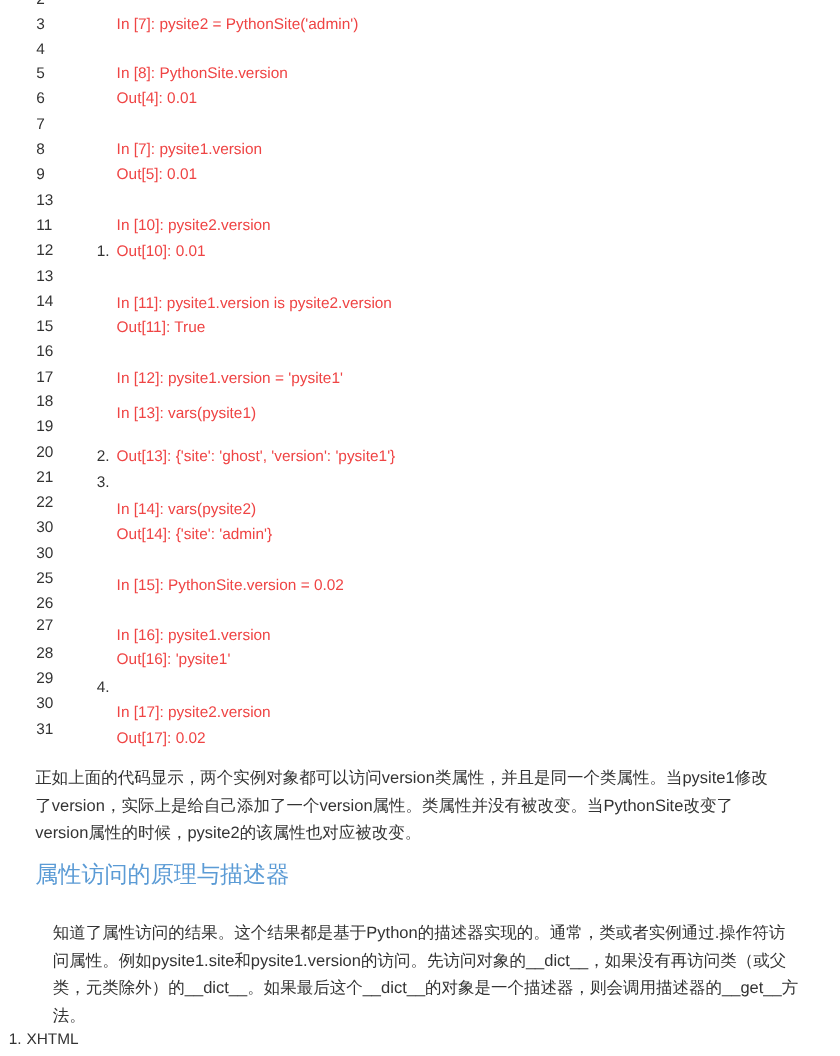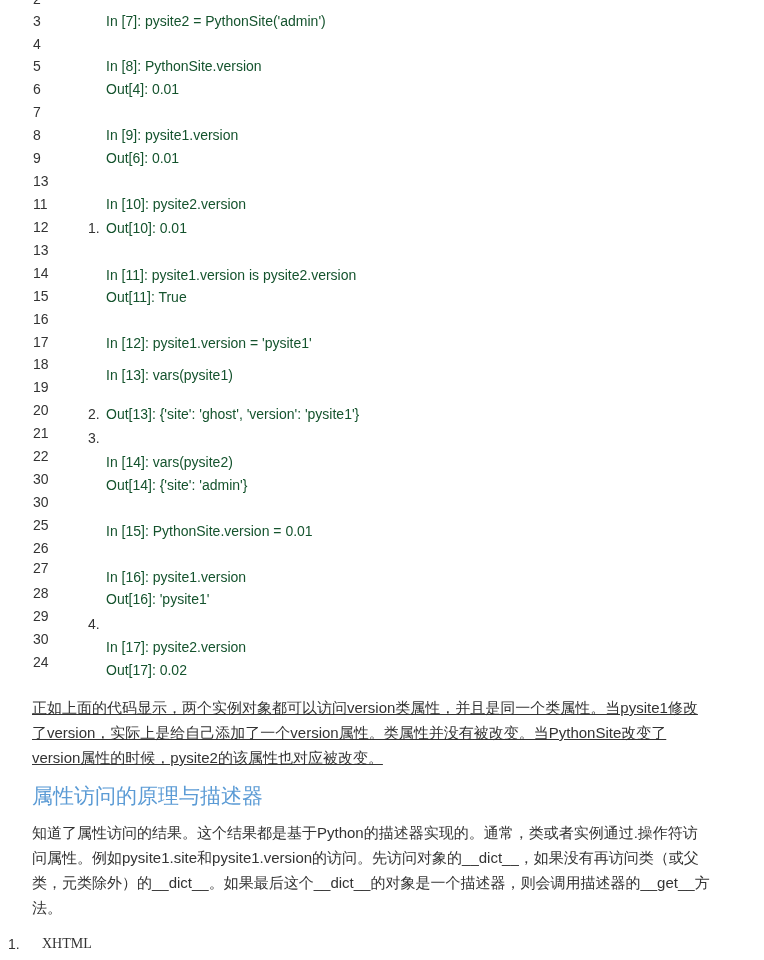--- a/index.html
+++ b/index.html
@@ -7,39 +7,39 @@
       width: 764px; height: 960px; position: relative; overflow: hidden;
       font-family: "Liberation Sans", "DejaVu Sans", sans-serif;
       color: #333333;
     }
     .gutter { position: absolute; left: 0; top: 0; width: 80px; }
     .ln {
       position: absolute; left: 33px; font-size: 14px; color: #333;
       line-height: 16px;
     }
     .code-line {
-      position: absolute; left: 106px; font-size: 14px; color: #14532d;
+      position: absolute; left: 106px; font-size: 14px; color: #ef4444;
       line-height: 16px; white-space: pre;
     }
     .marker {
       position: absolute; left: 88px; font-size: 14px; color: #333; line-height: 16px;
     }
     .para {
       position: absolute; left: 32px; width: 680px;
       font-size: 15px; line-height: 25px; color: #333;
     }
     .heading {
       position: absolute; left: 32px; top: 781px;
       font-size: 21px; line-height: 30px; color: #5b9bd5; font-weight: normal; margin: 0;
     }
     .bottom-list {
       position: absolute; left: 0; top: 936px; font-size: 14px; line-height: 16px; color: #333;
     }
     .bottom-list .num { position: absolute; left: 8px; }
-    .bottom-list .txt { position: absolute; left: 42px; white-space: nowrap; font-family: Liberation Serif, serif; }
+    .bottom-list .txt { position: absolute; left: 24px; white-space: nowrap; }
   </style>
 </head>
 <body>
 
 <div>
   <div class="gutter">
     <span class="ln" style="top:-9px">2</span>
     <span class="ln" style="top:13px">3</span>
     <span class="ln" style="top:36px">4</span>
     <span class="ln" style="top:58px">5</span>
@@ -61,51 +61,51 @@
     <span class="ln" style="top:425px">21</span>
     <span class="ln" style="top:448px">22</span>
     <span class="ln" style="top:471px">30</span>
     <span class="ln" style="top:494px">30</span>
     <span class="ln" style="top:517px">25</span>
     <span class="ln" style="top:540px">26</span>
     <span class="ln" style="top:560px">27</span>
     <span class="ln" style="top:585px">28</span>
     <span class="ln" style="top:608px">29</span>
     <span class="ln" style="top:631px">30</span>
-    <span class="ln" style="top:654px">24</span>
+    <span class="ln" style="top:654px">31</span>
   </div>
 
   <span class="code-line" style="top:13px">In [7]: pysite2 = PythonSite('admin')</span>
   <span class="code-line" style="top:58px">In [8]: PythonSite.version</span>
   <span class="code-line" style="top:81px">Out[4]: 0.01</span>
-  <span class="code-line" style="top:127px">In [9]: pysite1.version</span>
-  <span class="code-line" style="top:150px">Out[6]: 0.01</span>
+  <span class="code-line" style="top:127px">In [7]: pysite1.version</span>
+  <span class="code-line" style="top:150px">Out[5]: 0.01</span>
   <span class="code-line" style="top:196px">In [10]: pysite2.version</span>
   <span class="code-line" style="top:220px">Out[10]: 0.01</span>
   <span class="code-line" style="top:267px">In [11]: pysite1.version is pysite2.version</span>
   <span class="code-line" style="top:289px">Out[11]: True</span>
   <span class="code-line" style="top:335px">In [12]: pysite1.version = 'pysite1'</span>
   <span class="code-line" style="top:367px">In [13]: vars(pysite1)</span>
   <span class="code-line" style="top:406px">Out[13]: {'site': 'ghost', 'version': 'pysite1'}</span>
   <span class="code-line" style="top:454px">In [14]: vars(pysite2)</span>
   <span class="code-line" style="top:477px">Out[14]: {'site': 'admin'}</span>
-  <span class="code-line" style="top:523px">In [15]: PythonSite.version = 0.01</span>
+  <span class="code-line" style="top:523px">In [15]: PythonSite.version = 0.02</span>
   <span class="code-line" style="top:569px">In [16]: pysite1.version</span>
   <span class="code-line" style="top:591px">Out[16]: 'pysite1'</span>
   <span class="code-line" style="top:639px">In [17]: pysite2.version</span>
   <span class="code-line" style="top:662px">Out[17]: 0.02</span>
 
   <span class="marker" style="top:220px">1.</span>
   <span class="marker" style="top:406px">2.</span>
   <span class="marker" style="top:430px">3.</span>
   <span class="marker" style="top:616px">4.</span>
 </div>
 
-<p class="para" style="top:695px; margin:0;text-decoration:underline;">正如上面的代码显示，两个实例对象都可以访问version类属性，并且是同一个类属性。当pysite1修改了version，实际上是给自己添加了一个version属性。类属性并没有被改变。当PythonSite改变了version属性的时候，pysite2的该属性也对应被改变。</p>
+<p class="para" style="top:695px; margin:0;">正如上面的代码显示，两个实例对象都可以访问version类属性，并且是同一个类属性。当pysite1修改了version，实际上是给自己添加了一个version属性。类属性并没有被改变。当PythonSite改变了version属性的时候，pysite2的该属性也对应被改变。</p>
 
 <h2 class="heading">属性访问的原理与描述器</h2>
 
-<p class="para" style="top:820px; margin:0;">知道了属性访问的结果。这个结果都是基于Python的描述器实现的。通常，类或者实例通过.操作符访问属性。例如pysite1.site和pysite1.version的访问。先访问对象的__dict__，如果没有再访问类（或父类，元类除外）的__dict__。如果最后这个__dict__的对象是一个描述器，则会调用描述器的__get__方法。</p>
+<p class="para" style="top:820px; margin:16px;">知道了属性访问的结果。这个结果都是基于Python的描述器实现的。通常，类或者实例通过.操作符访问属性。例如pysite1.site和pysite1.version的访问。先访问对象的__dict__，如果没有再访问类（或父类，元类除外）的__dict__。如果最后这个__dict__的对象是一个描述器，则会调用描述器的__get__方法。</p>
 
 <div class="bottom-list">
   <span class="num">1.</span>
   <span class="txt">XHTML</span>
 </div>
 
 </body></html>

